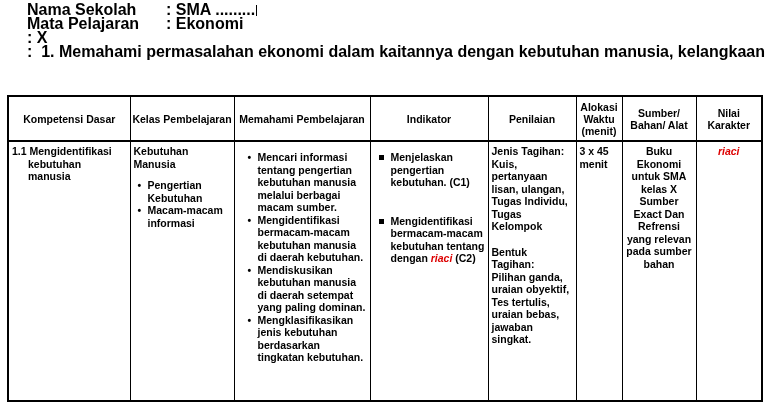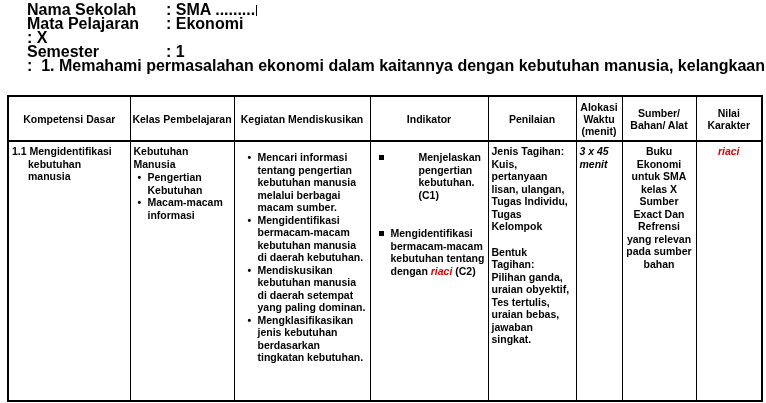--- a/index.html
+++ b/index.html
@@ -30,60 +30,56 @@
     height:45px; font-size:10.5px; font-weight:700;
     text-align:center; vertical-align:middle;
     padding:1px; line-height:12px; border-bottom:2px solid #000;
   }
   .silabus td {
     vertical-align:top; font-size:10.5px; font-weight:700;
     line-height:12.5px; padding:3px 3px; height:260px;
   }
 
   .hang { padding-left:16px; text-indent:-16px; }
-  .cell-title { margin-bottom:1px; }
+  .cell-title { margin-bottom:9px; }
 
   .blist { }
   .bitem { display:flex; }
   .bullet-round { flex:none; width:10px; text-align:left; }
   .bullet-sq { flex:none; width:5px; height:5px; background:#000; margin:4px 7px 0 0; }
   .materi-list { padding-left:4px; }
   .kegiatan-list { padding-left:10px; padding-top:6px; }
   .kegiatan-list .bitem { margin-bottom:0px; }
   .ind-list { padding-left:5px; padding-top:6px; }
-  .ind-gap { margin-bottom:26px;gap:28px; }
+  .ind-gap { margin-bottom:26px; }
 
   .red-italic { color:#dd0000; font-style:italic; }
 
   .pen-block { }
   .pen-spacer { height:13px; }
 
-  .alokasi-cell { padding:2px 2px;font-style:italic; }
+  .alokasi-cell { padding:2px 2px; }
   .sumber-cell { font-size:9.5px; line-height:11px; text-align:center; padding:2px 1px; }
   .nilai-cell { text-align:center; padding-top:13px; }
   .nilai-text { color:#dd0000; font-style:italic; font-weight:700; }
 </style>
 </head>
 <body>
 
 <div class="doc-header">
   <div class="hrow">
     <span class="hlabel">Nama Sekolah</span>
     <span class="hvalue"><span>: SMA .........</span><span class="caret"></span></span>
   </div>
   <div class="hrow">
     <span class="hlabel">Mata Pelajaran</span>
     <span class="hvalue">: Ekonomi</span>
   </div>
   <div class="hrow">
     <span class="hvalue">: X</span>
-  </div>
-  <div class="hrow">
-    <span class="hlabel">Semester</span>
-    <span class="hvalue">: 1</span>
   </div>
   <div class="hrow">
     <span class="hvalue">:  1. Memahami permasalahan ekonomi dalam kaitannya dengan kebutuhan manusia, kelangkaan  dan sistem ekonomi</span>
   </div>
 </div>
 
 <table class="silabus">
   <colgroup>
     <col style="width:122px">
       <col style="width:104px">
@@ -91,21 +87,21 @@
       <col style="width:118px">
     <col style="width:88px">
       <col style="width:46px">
       <col style="width:74px">
       <col style="width:66px">
   </colgroup>
   <thead>
     <tr>
       <th>Kompetensi Dasar</th>
       <th>Kelas Pembelajaran</th>
-      <th>Kegiatan Mendiskusikan</th>
+      <th>Memahami Pembelajaran</th>
       <th>Indikator</th>
       <th>Penilaian</th>
       <th>Alokasi Waktu (menit)</th>
       <th>Sumber/ Bahan/ Alat</th>
       <th>Nilai Karakter</th>
     </tr>
   </thead>
   <tbody>
     <tr>
 

